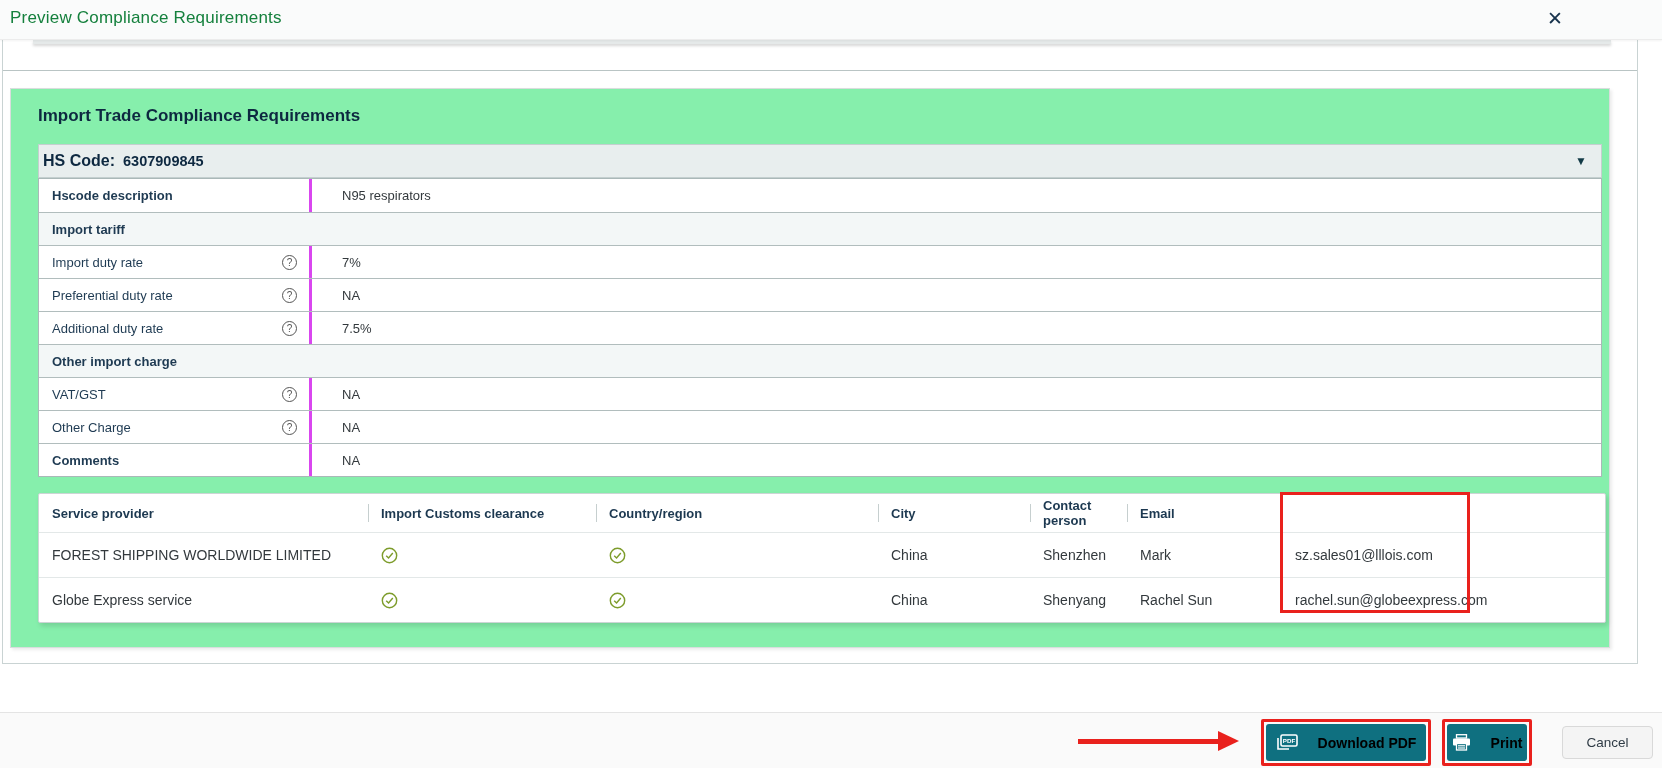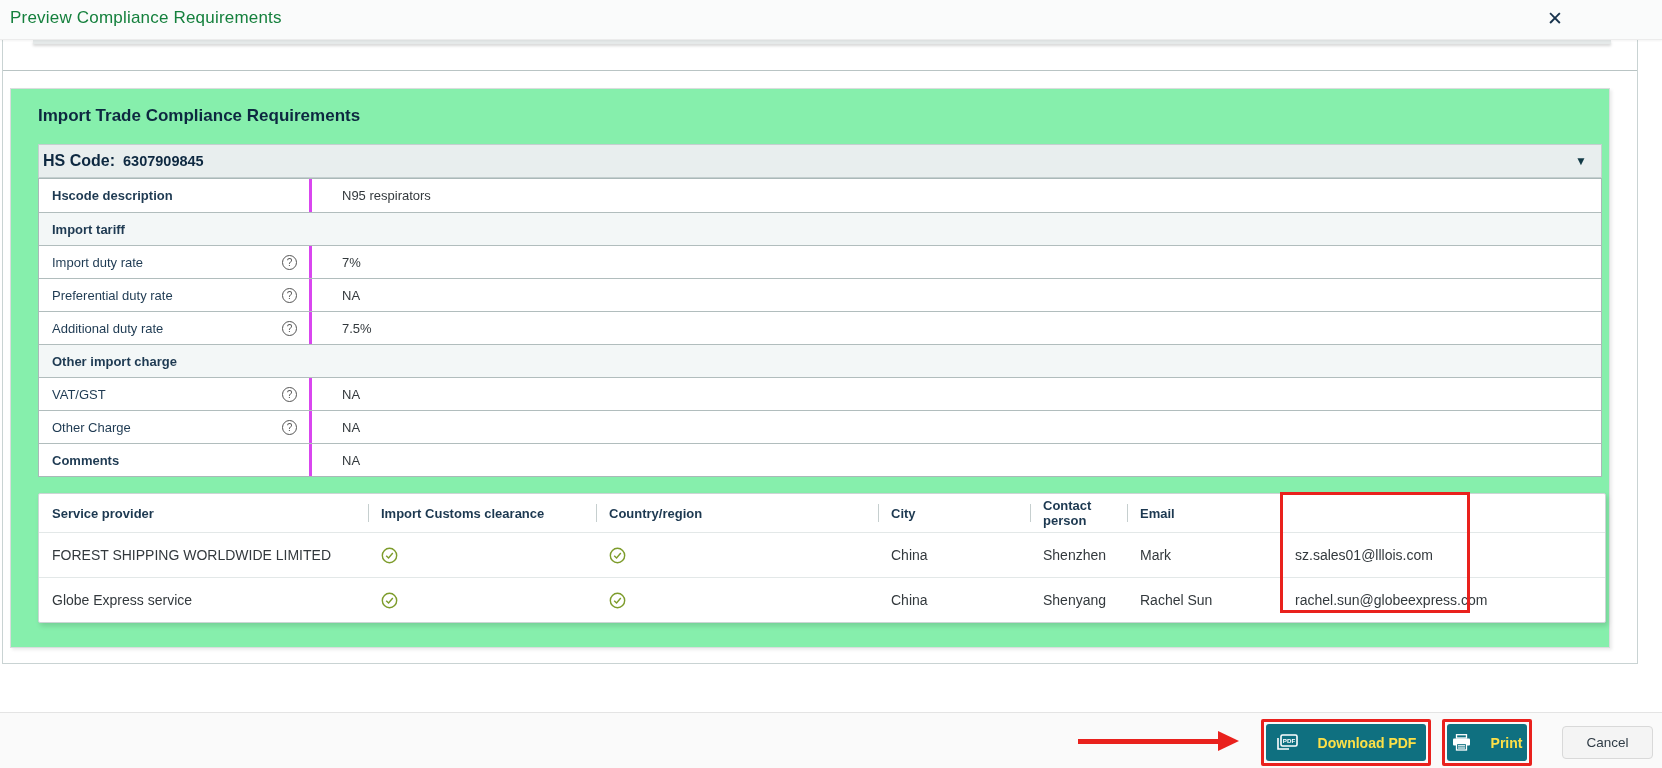--- a/index.html
+++ b/index.html
@@ -76,21 +76,21 @@
   .footer { position:absolute; left:0; top:712px; width:1662px; height:56px;
             background:#fafafa; border-top:1px solid #e4e4e4; }
   .arrow-line { position:absolute; left:1078px; top:26px; width:142px; height:5px;
                 background:#e9211d; }
   .arrow-head { position:absolute; left:1218px; top:18px; width:0; height:0;
                 border-left:21px solid #e9211d; border-top:10px solid transparent;
                 border-bottom:10px solid transparent; }
   .box-download { left:1261px; top:6px; }
   .box-print { left:1442px; top:6px; }
   .btn-teal { display:flex; align-items:center; justify-content:center; gap:20px;
-              height:37px; background:#0f7080; color:#fde047; border:none; border-radius:3px;
+              height:37px; background:#0f7080; color:#000000; border:none; border-radius:3px;
               font-size:14px; font-weight:bold; cursor:pointer;
               font-family:"Liberation Sans", sans-serif; }
   .btn-download { width:160px; }
   .btn-print { width:80px;text-align:right; }
   .btn-cancel { position:absolute; left:1562px; top:13px; width:91px; height:33px;
                 background:#f4f4f4; border:1px solid #d9d9d9; border-radius:4px;
                 font-size:13.5px; color:#2f3b45; cursor:pointer;
                 font-family:"Liberation Sans", sans-serif; }
   .icon-wrap { display:inline-flex; align-items:center; }
 </style>

